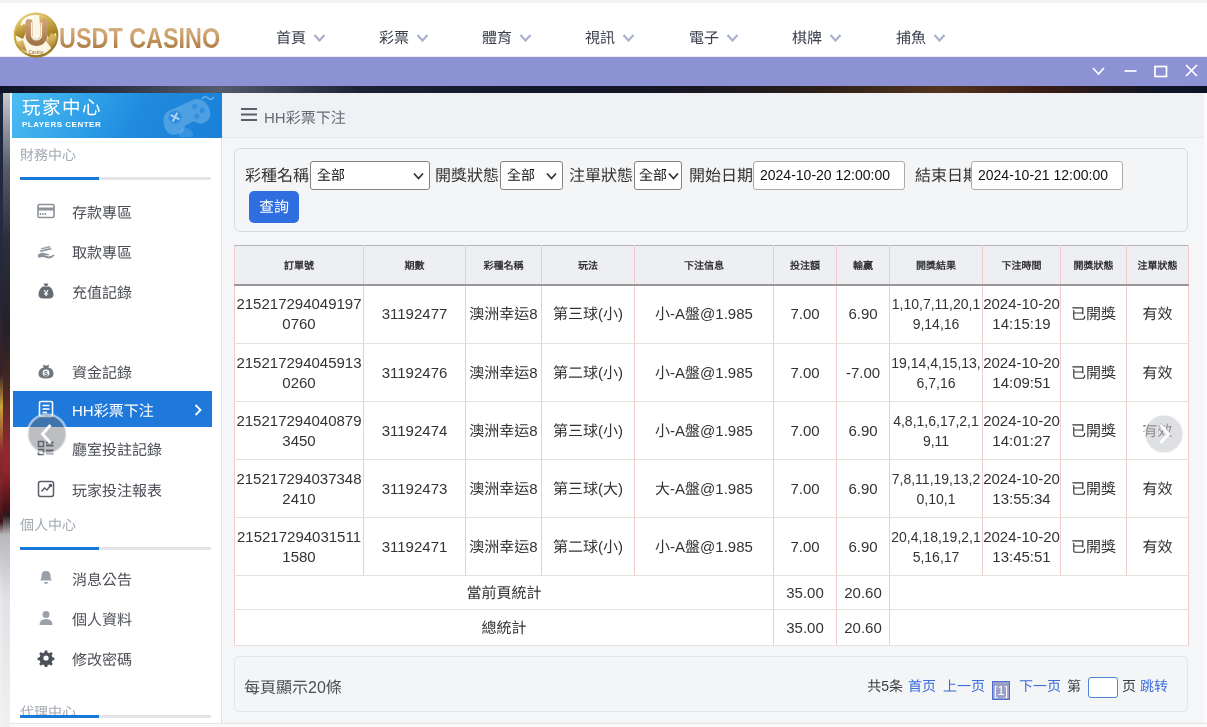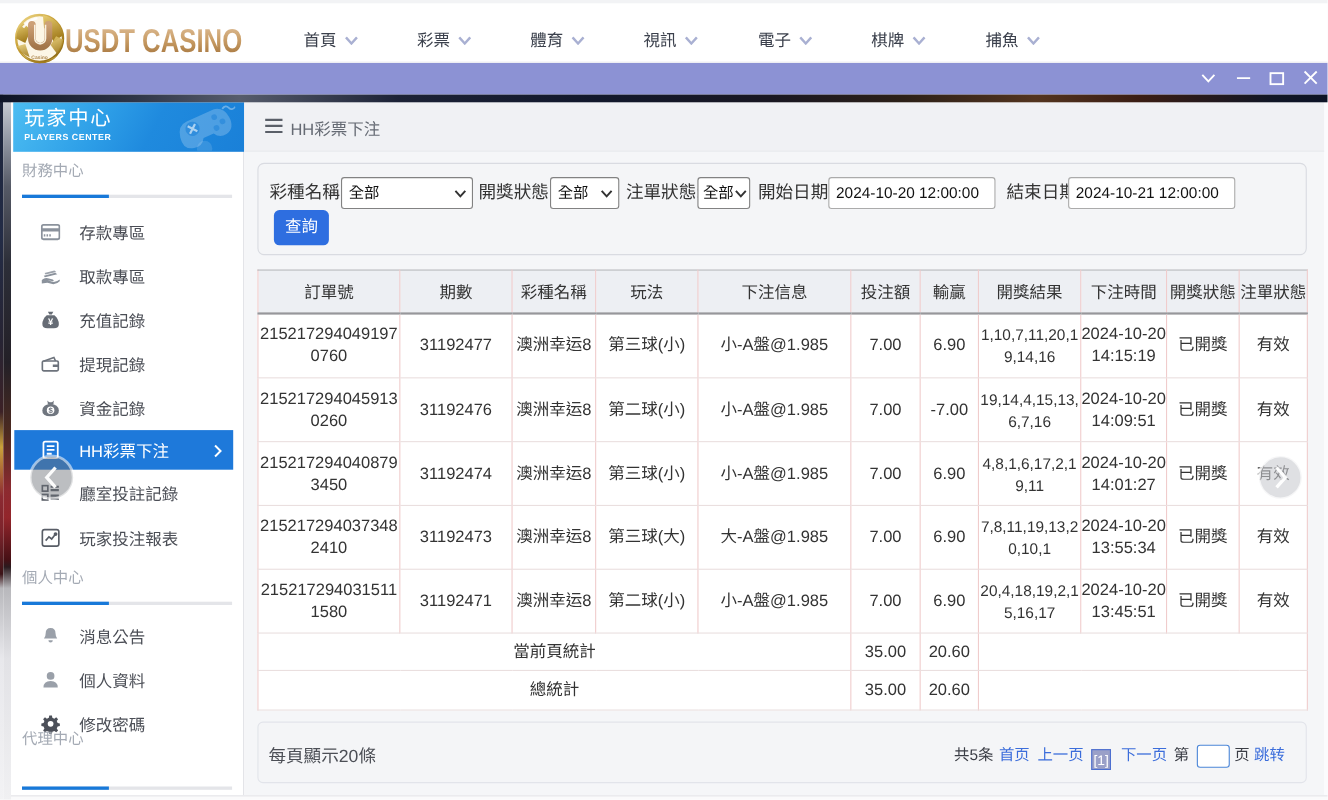--- a/index.html
+++ b/index.html
@@ -56,21 +56,21 @@
   
   #fpanel { position:absolute; left:234px; top:148px; width:954px; height:84px; background:#f4f5f7; border:1px solid #d9dbe1; border-radius:6px; }
   .flabel { position:absolute; top:161px; height:29px; line-height:29px; font-size:16px; color:#333; }
   .fsel { position:absolute; top:161px; height:29px; background:#fff; border:1px solid #828282; border-radius:3px; font-size:14px; color:#111; line-height:27px; padding-left:6px; }
   .fsel svg { position:absolute; right:5px; top:10px; }
   .finput { position:absolute; top:161px; height:29px; background:#fff; border:1px solid #ababab; border-radius:3px; font-size:14px; color:#111; line-height:27px; padding-left:6px; }
   #qbtn { position:absolute; left:249px; top:191px; width:50px; height:32px; background:#2e6ee0; border-radius:5px; color:#fff; font-size:15px; text-align:center; line-height:32px; }
 
   
   #btable { position:absolute; left:234px; top:245px; width:954px; border-collapse:collapse; table-layout:fixed; background:#fff; }
-  #btable th { background:#edeff3; font-size:15px; font-weight:normal; color:#333; height:39px; border-top:1px solid #b2b4b8; border-bottom:2px solid #97979b; border-left:1px solid #f0cccc; border-right:1px solid #f0cccc; padding:0; white-space:nowrap;margin-left:48px; }
+  #btable th { background:#edeff3; font-size:10px; font-weight:bold; color:#333; height:39px; border-top:1px solid #b2b4b8; border-bottom:2px solid #97979b; border-left:1px solid #f0cccc; border-right:1px solid #f0cccc; padding:0; white-space:nowrap;margin-left:48px; }
   #btable td { font-size:15px; color:#333; text-align:center; vertical-align:middle; line-height:20px; border:1px solid #f0cccc; border-top:none; border-bottom:1px solid #eadfdf; padding:0; white-space:nowrap; }
   #btable td.f14 { font-size:14px; }
   #btable tr.drow { height:58px; }
   #btable tr.srow { height:34px; }
   #btable tr.srow2 { height:36px; }
   #btable tr.srow td, #btable tr.srow2 td { border-bottom:1px solid #eadfdf; }
 
   
   #pagebar { position:absolute; left:234px; top:656px; width:954px; height:56px; background:#f4f5f7; border:1px solid #e2e4ea; border-radius:5px; }
   #pagebar .lefttxt { position:absolute; left:9px; top:17px; font-size:16px; color:#4c4f56; }
@@ -210,30 +210,20 @@
   <div class="mitem" style="top:180px">
     <svg class="mico" viewBox="0 0 18 18">
         <g fill="#666c75">
           <path d="M6.5 1.5 h5 l-1.4 2.5 h-2.2 z"></path>
           <path d="M5.5 4.5 h7 q4 3.5 4 8 q0 4 -4.5 4 h-6 q-4.5 0 -4.5 -4 q0 -4.5 4 -8 z"></path>
         </g>
         <text x="9" y="13.5" font-size="8.5" fill="#fff" text-anchor="middle" font-weight="bold">¥</text>
       </svg>
     <span class="mtxt">充值記錄</span>
   </div>
-  <div class="mitem" style="top:220px">
-    <svg class="mico" viewBox="0 0 18 18">
-        <g fill="none" stroke="#6d737c" stroke-width="1.5">
-          <path d="M2.5 6.5 l9.5 -3.5 1.5 3.2"></path>
-          <rect x="1.5" y="6.2" width="14.5" height="9" rx="1.2"></rect>
-          <path d="M11 10.5 h5" stroke-width="2.4"></path>
-        </g>
-      </svg>
-    <span class="mtxt">提現記錄</span>
-  </div>
   <div class="mitem" style="top:260px">
     <svg class="mico" viewBox="0 0 18 18">
         <g fill="#70767f">
           <path d="M6 2.2 l2.2 2 -1.6 1 z M12 2.2 l-2.2 2 1.6 1 z"></path>
           <rect x="6.5" y="3.6" width="5" height="2.4" rx="1"></rect>
           <path d="M9 5.2 q7 0 7.5 6 q0.4 5.3 -7.5 5.3 q-7.9 0 -7.5 -5.3 q0.5 -6 7.5 -6 z"></path>
         </g>
         <circle cx="9" cy="11" r="3.4" fill="#fff"></circle>
         <text x="9" y="13.6" font-size="7" fill="#70767f" text-anchor="middle" font-weight="bold">$</text>
       </svg>
@@ -303,21 +293,21 @@
   <div class="mitem" style="top:507px">
     <svg class="mico" viewBox="0 0 18 18">
         <g fill="#9aa0a9">
           <circle cx="9" cy="5.5" r="3.5"></circle>
           <path d="M2.5 16 q0 -6 6.5 -6 q6.5 0 6.5 6 z"></path>
         </g>
       </svg>
     <span class="mtxt">個人資料</span>
   </div>
 
-  <div class="sectitle" style="top:567px">代理中心</div>
+  <div class="sectitle" style="top:608px">代理中心</div>
   <div class="secline" style="top:622px">
       <i></i>
     </div>
 </div>
 
 <div id="crumbbar"></div>
 <div id="contentbg"></div>
 <div id="rightcol"></div>
 <div id="bottomstrip"></div>
 

